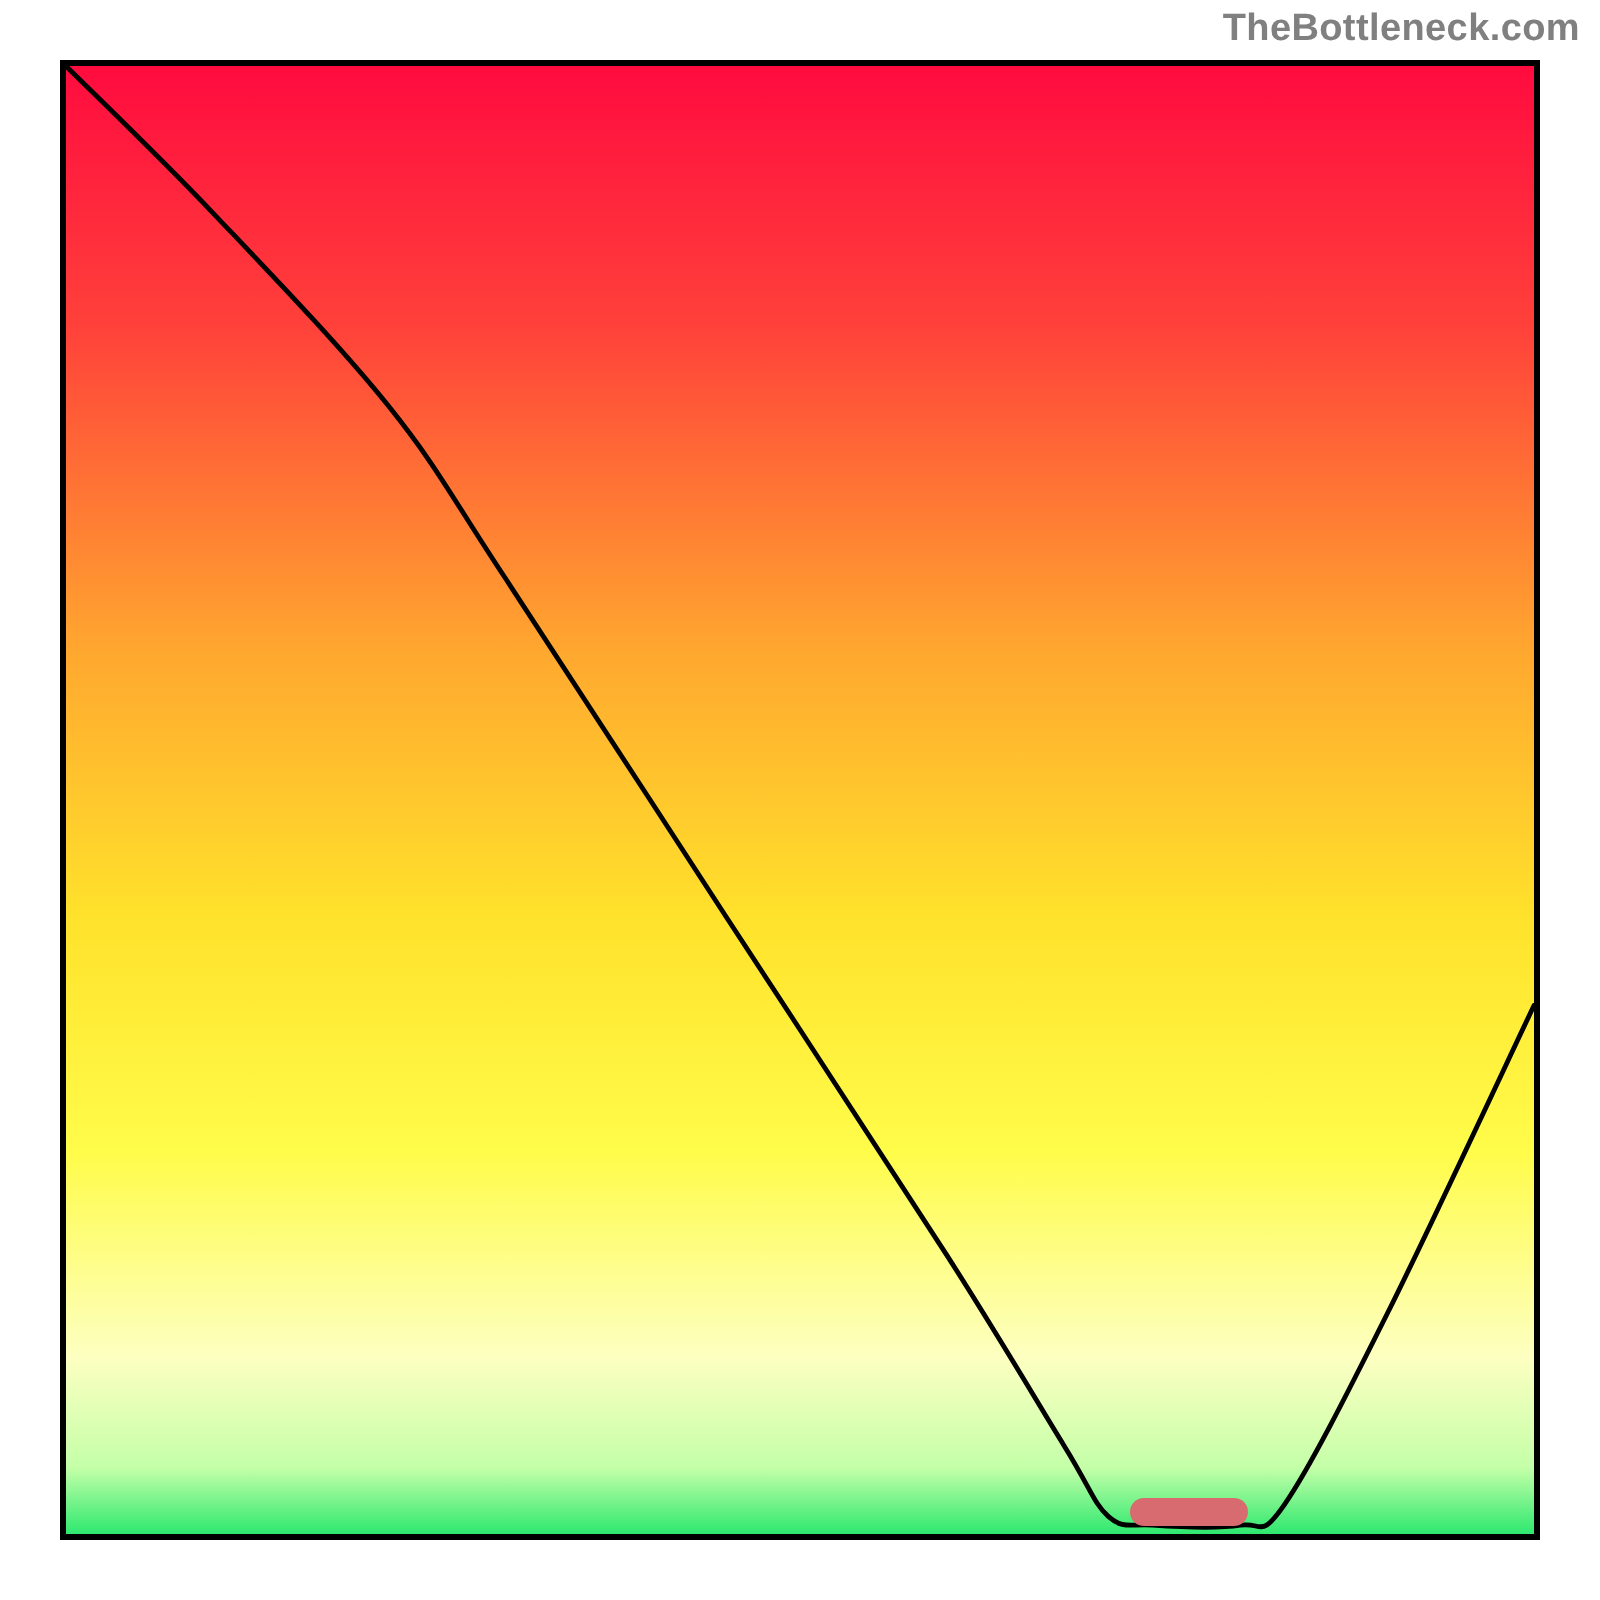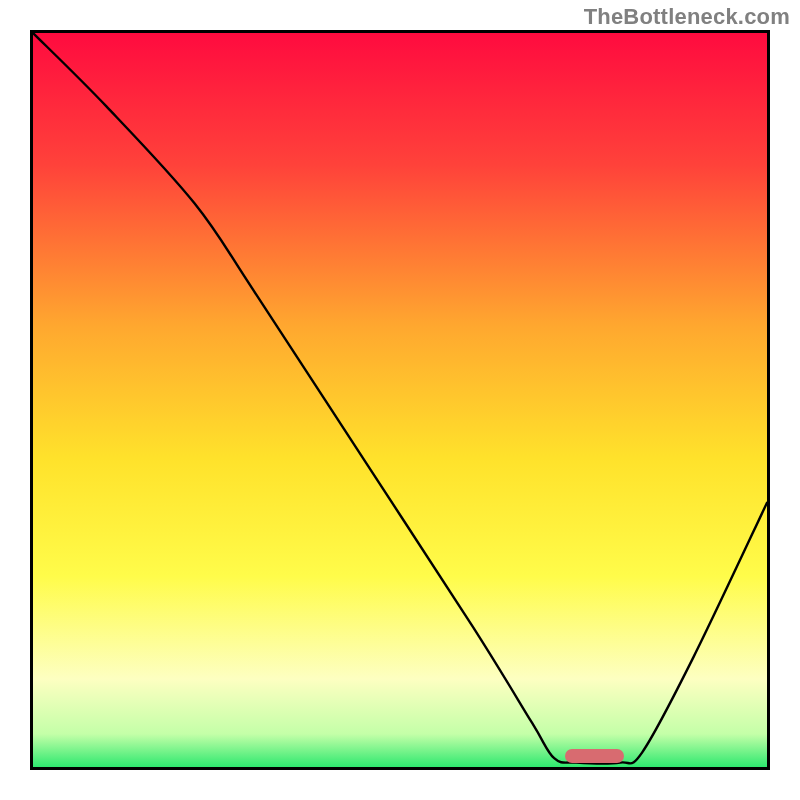--- a/index.html
+++ b/index.html
@@ -8,21 +8,21 @@
     width: 800px;
     height: 800px;
     background: #ffffff;
     font-family: Arial, Helvetica, sans-serif;
     overflow: hidden;
   }
   .watermark {
     position: absolute;
     top: 4px;
     right: 10px;
-    font-size: 22px;
+    font-size: 19px;
     font-weight: bold;
     color: #808080;
     letter-spacing: 0.2px;
     z-index: 10;
   }
   .plot-container {
     position: absolute;
     top: 30px;
     left: 30px;
     width: 740px;

